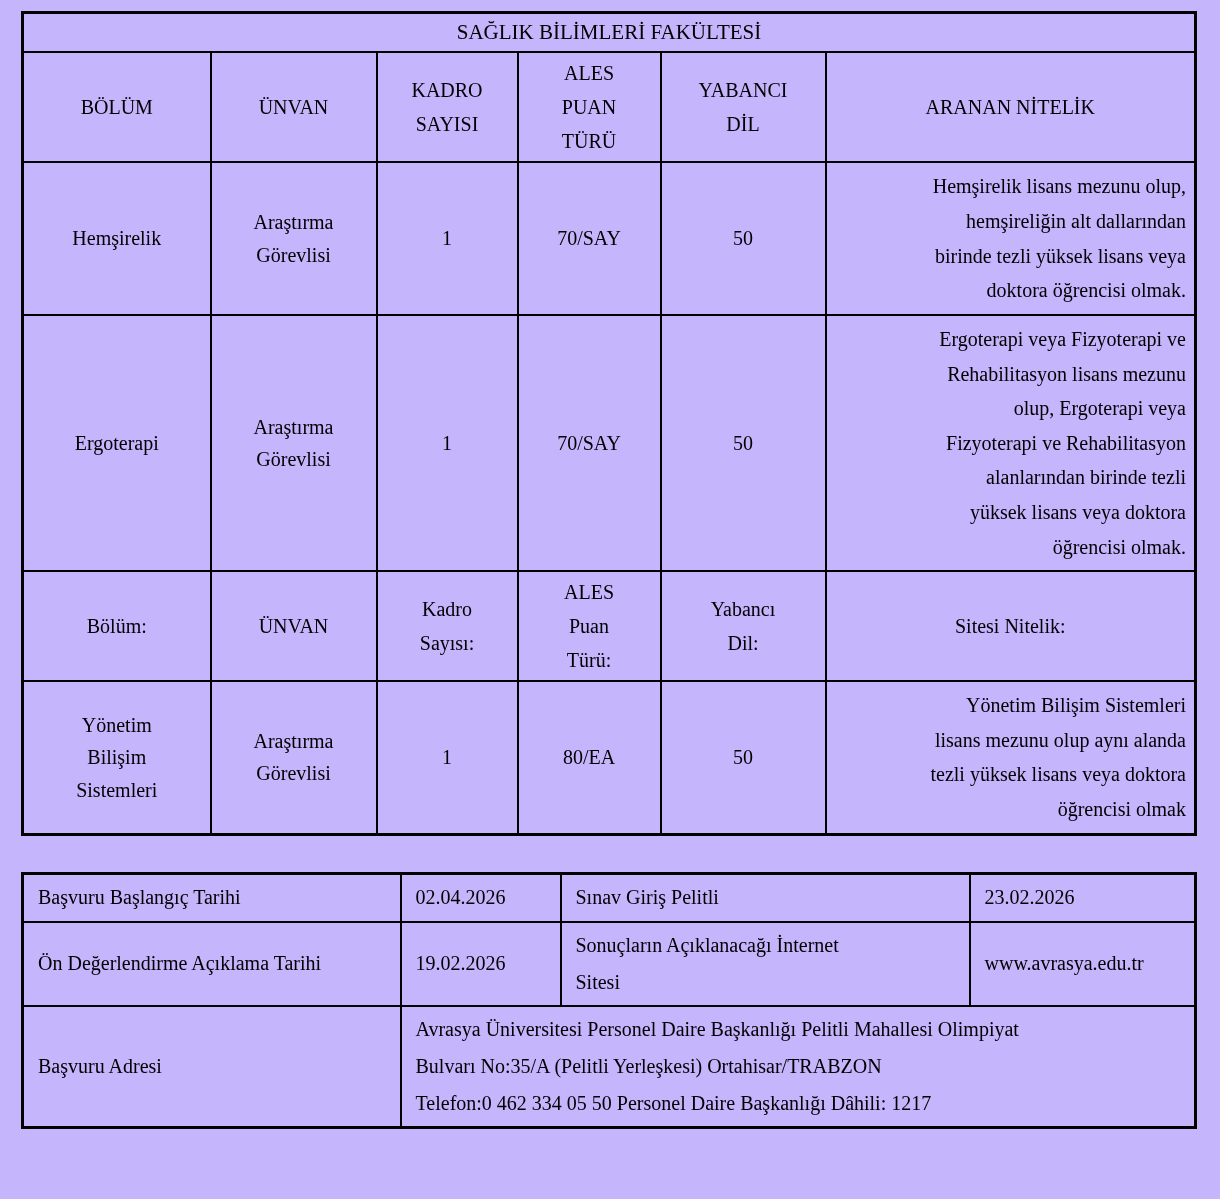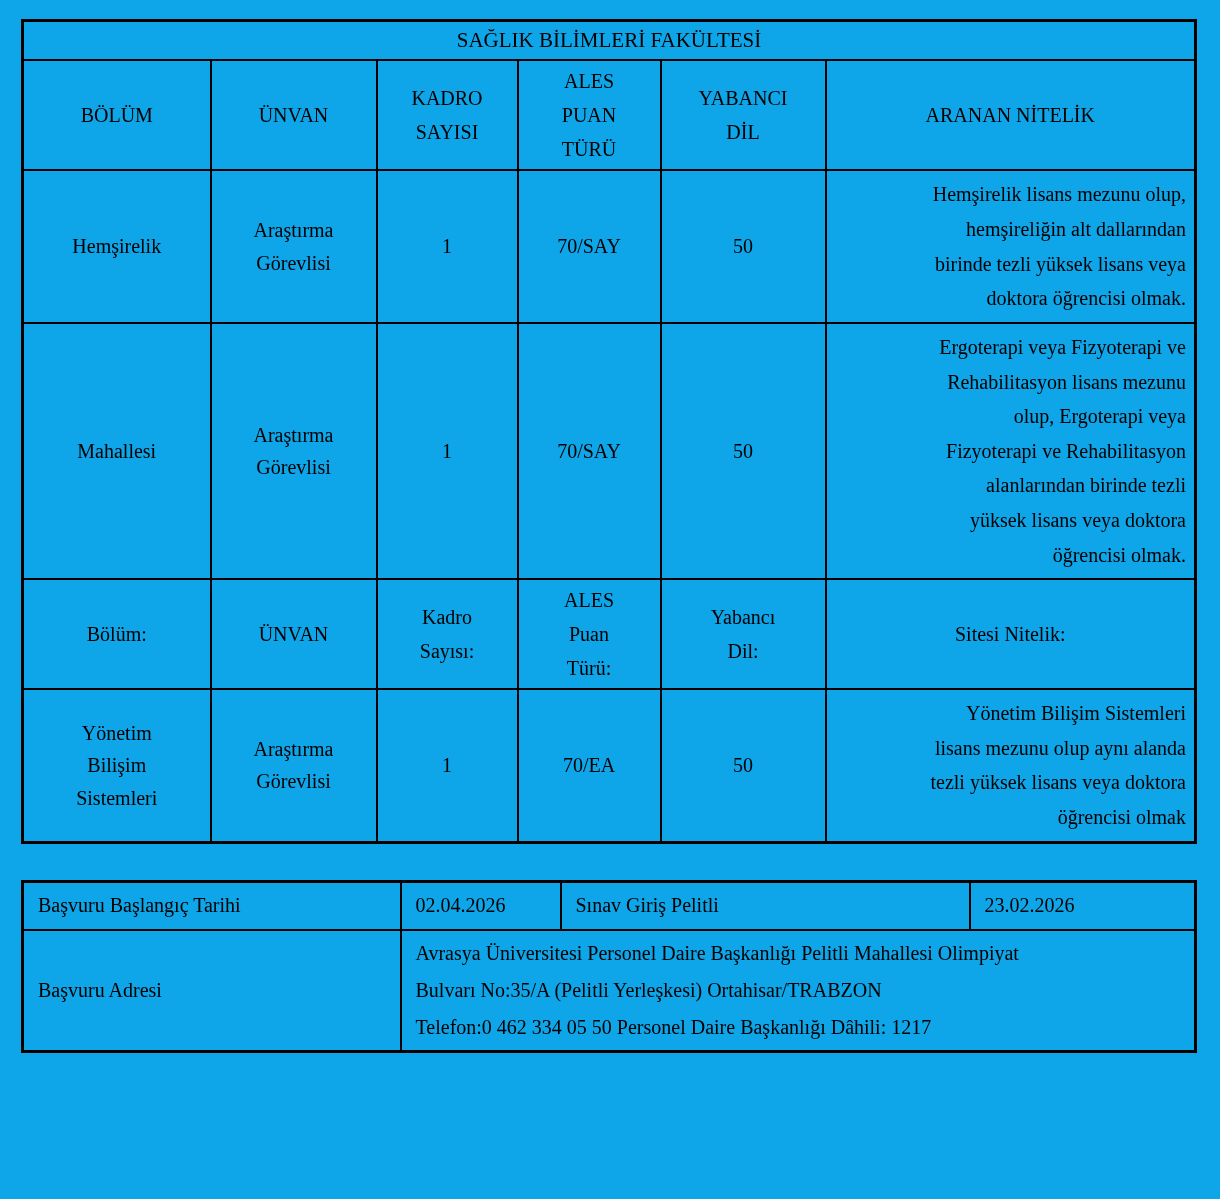--- a/index.html
+++ b/index.html
@@ -6,23 +6,23 @@
     margin: 0;
     padding: 0;
     background: #ffffff;
     color: #000000;
     font-family: "Liberation Serif", serif;
   }
   .page {
     position: relative;
     width: 1220px;
     height: 1199px;
-    background: #0ea5e9;
+    background: #c4b5fd;
     box-sizing: border-box;
-    padding: 19px 22px 0 21px;
+    padding: 11px 22px 0 21px;
   }
   table {
     border-collapse: collapse;
     table-layout: fixed;
     width: 1176px;
   }
   
   table.main { border: 3px solid #000; }
   table.main td {
     border: 2px solid #000;
@@ -103,21 +103,21 @@
       <td>1</td>
       <td>70/SAY</td>
       <td>50</td>
       <td class="nitelik">Hemşirelik lisans mezunu olup,
 hemşireliğin alt dallarından
 birinde tezli yüksek lisans veya
 doktora öğrencisi olmak.</td>
     </tr>
 
     <tr>
-      <td style="height:237px">Mahallesi</td>
+      <td style="height:237px">Ergoterapi</td>
       <td>Araştırma
 Görevlisi</td>
       <td>1</td>
       <td>70/SAY</td>
       <td>50</td>
       <td class="nitelik">Ergoterapi veya Fizyoterapi ve
 Rehabilitasyon lisans mezunu
 olup, Ergoterapi veya
 Fizyoterapi ve Rehabilitasyon
 alanlarından birinde tezli
@@ -139,21 +139,21 @@
       <td>Sitesi Nitelik:</td>
     </tr>
 
     <tr>
       <td style="height:138px">Yönetim
 Bilişim
 Sistemleri</td>
       <td>Araştırma
 Görevlisi</td>
       <td>1</td>
-      <td>70/EA</td>
+      <td>80/EA</td>
       <td>50</td>
       <td class="nitelik">Yönetim Bilişim Sistemleri
 lisans mezunu olup aynı alanda
 tezli yüksek lisans veya doktora
 öğrencisi olmak</td>
     </tr>
   </tbody>
     </table>
 
   <table class="info">
@@ -166,20 +166,27 @@
 
     <tbody>
         <tr>
       <td style="height:38px">Başvuru Başlangıç Tarihi</td>
       <td>02.04.2026</td>
       <td>Sınav Giriş Pelitli</td>
       <td>23.02.2026</td>
     </tr>
 
 
+    <tr>
+      <td style="height:61px">Ön Değerlendirme Açıklama Tarihi</td>
+      <td>19.02.2026</td>
+      <td>Sonuçların Açıklanacağı İnternet
+Sitesi</td>
+      <td>www.avrasya.edu.tr</td>
+    </tr>
 
 
     <tr>
       <td style="height:90px">Başvuru Adresi</td>
       <td colspan="3">Avrasya Üniversitesi Personel Daire Başkanlığı Pelitli Mahallesi Olimpiyat
 Bulvarı No:35/A (Pelitli Yerleşkesi) Ortahisar/TRABZON
 Telefon:0 462 334 05 50 Personel Daire Başkanlığı Dâhili: 1217</td>
     </tr>
   </tbody>
     </table>

